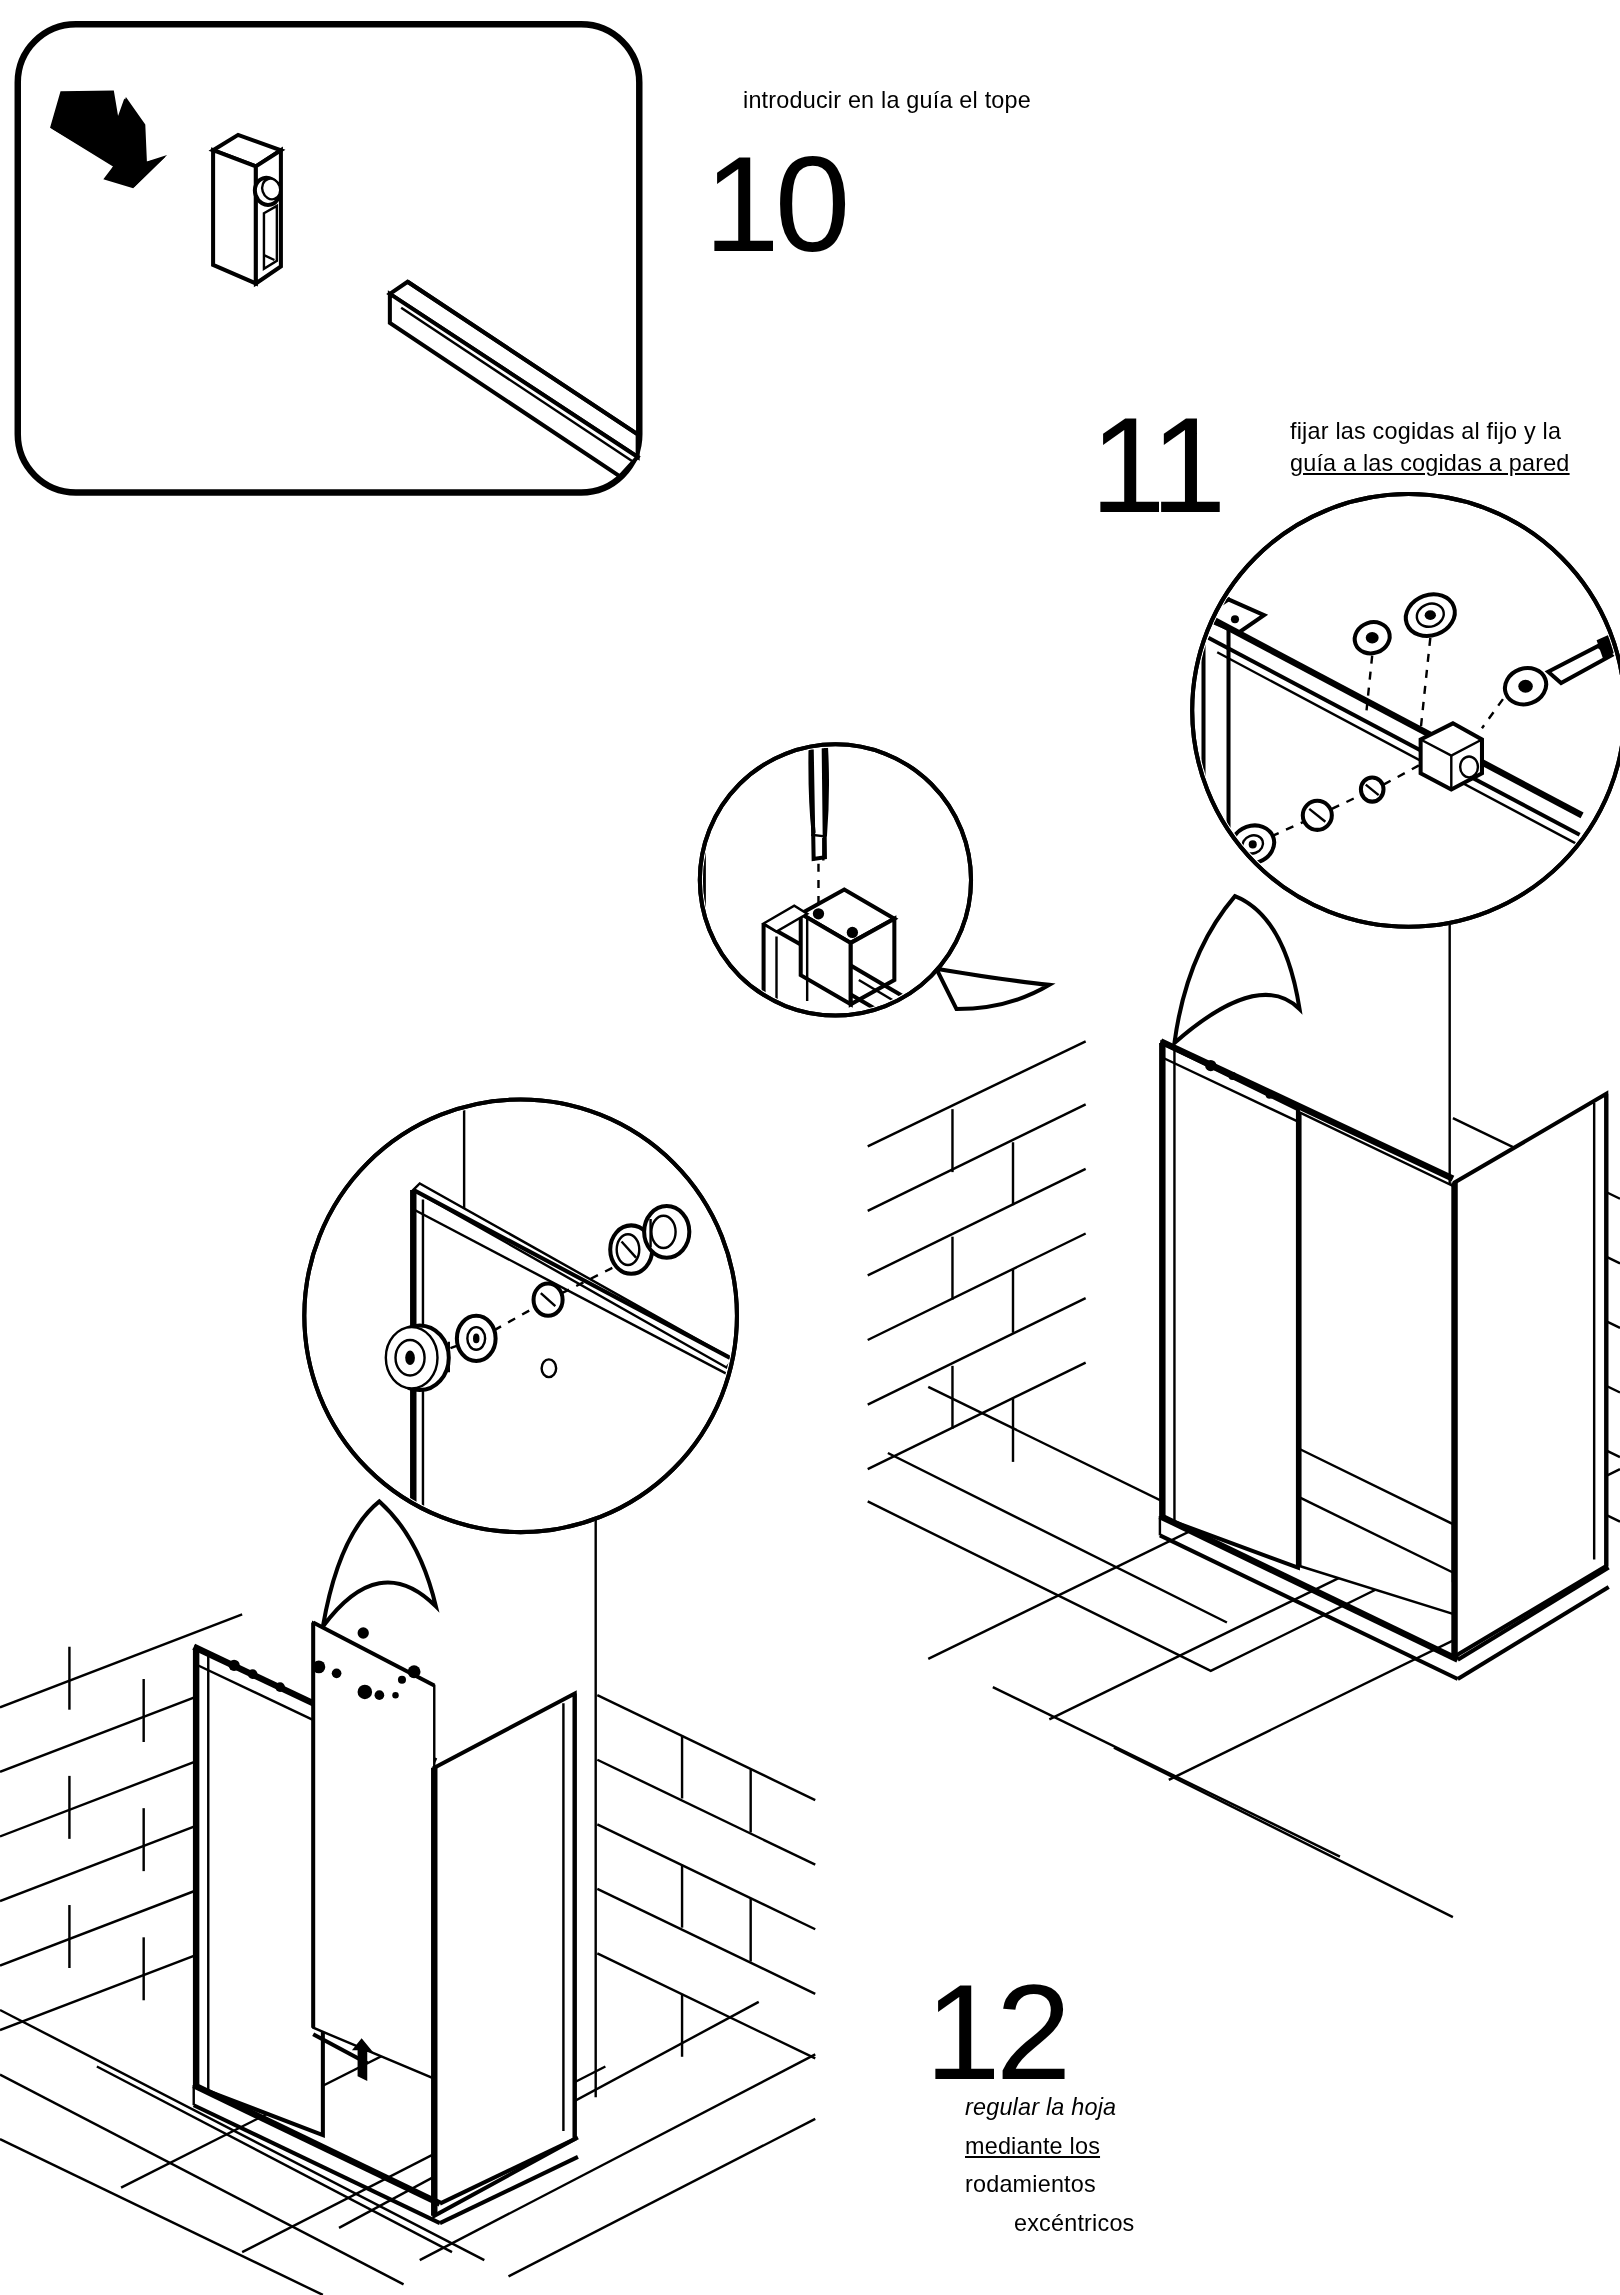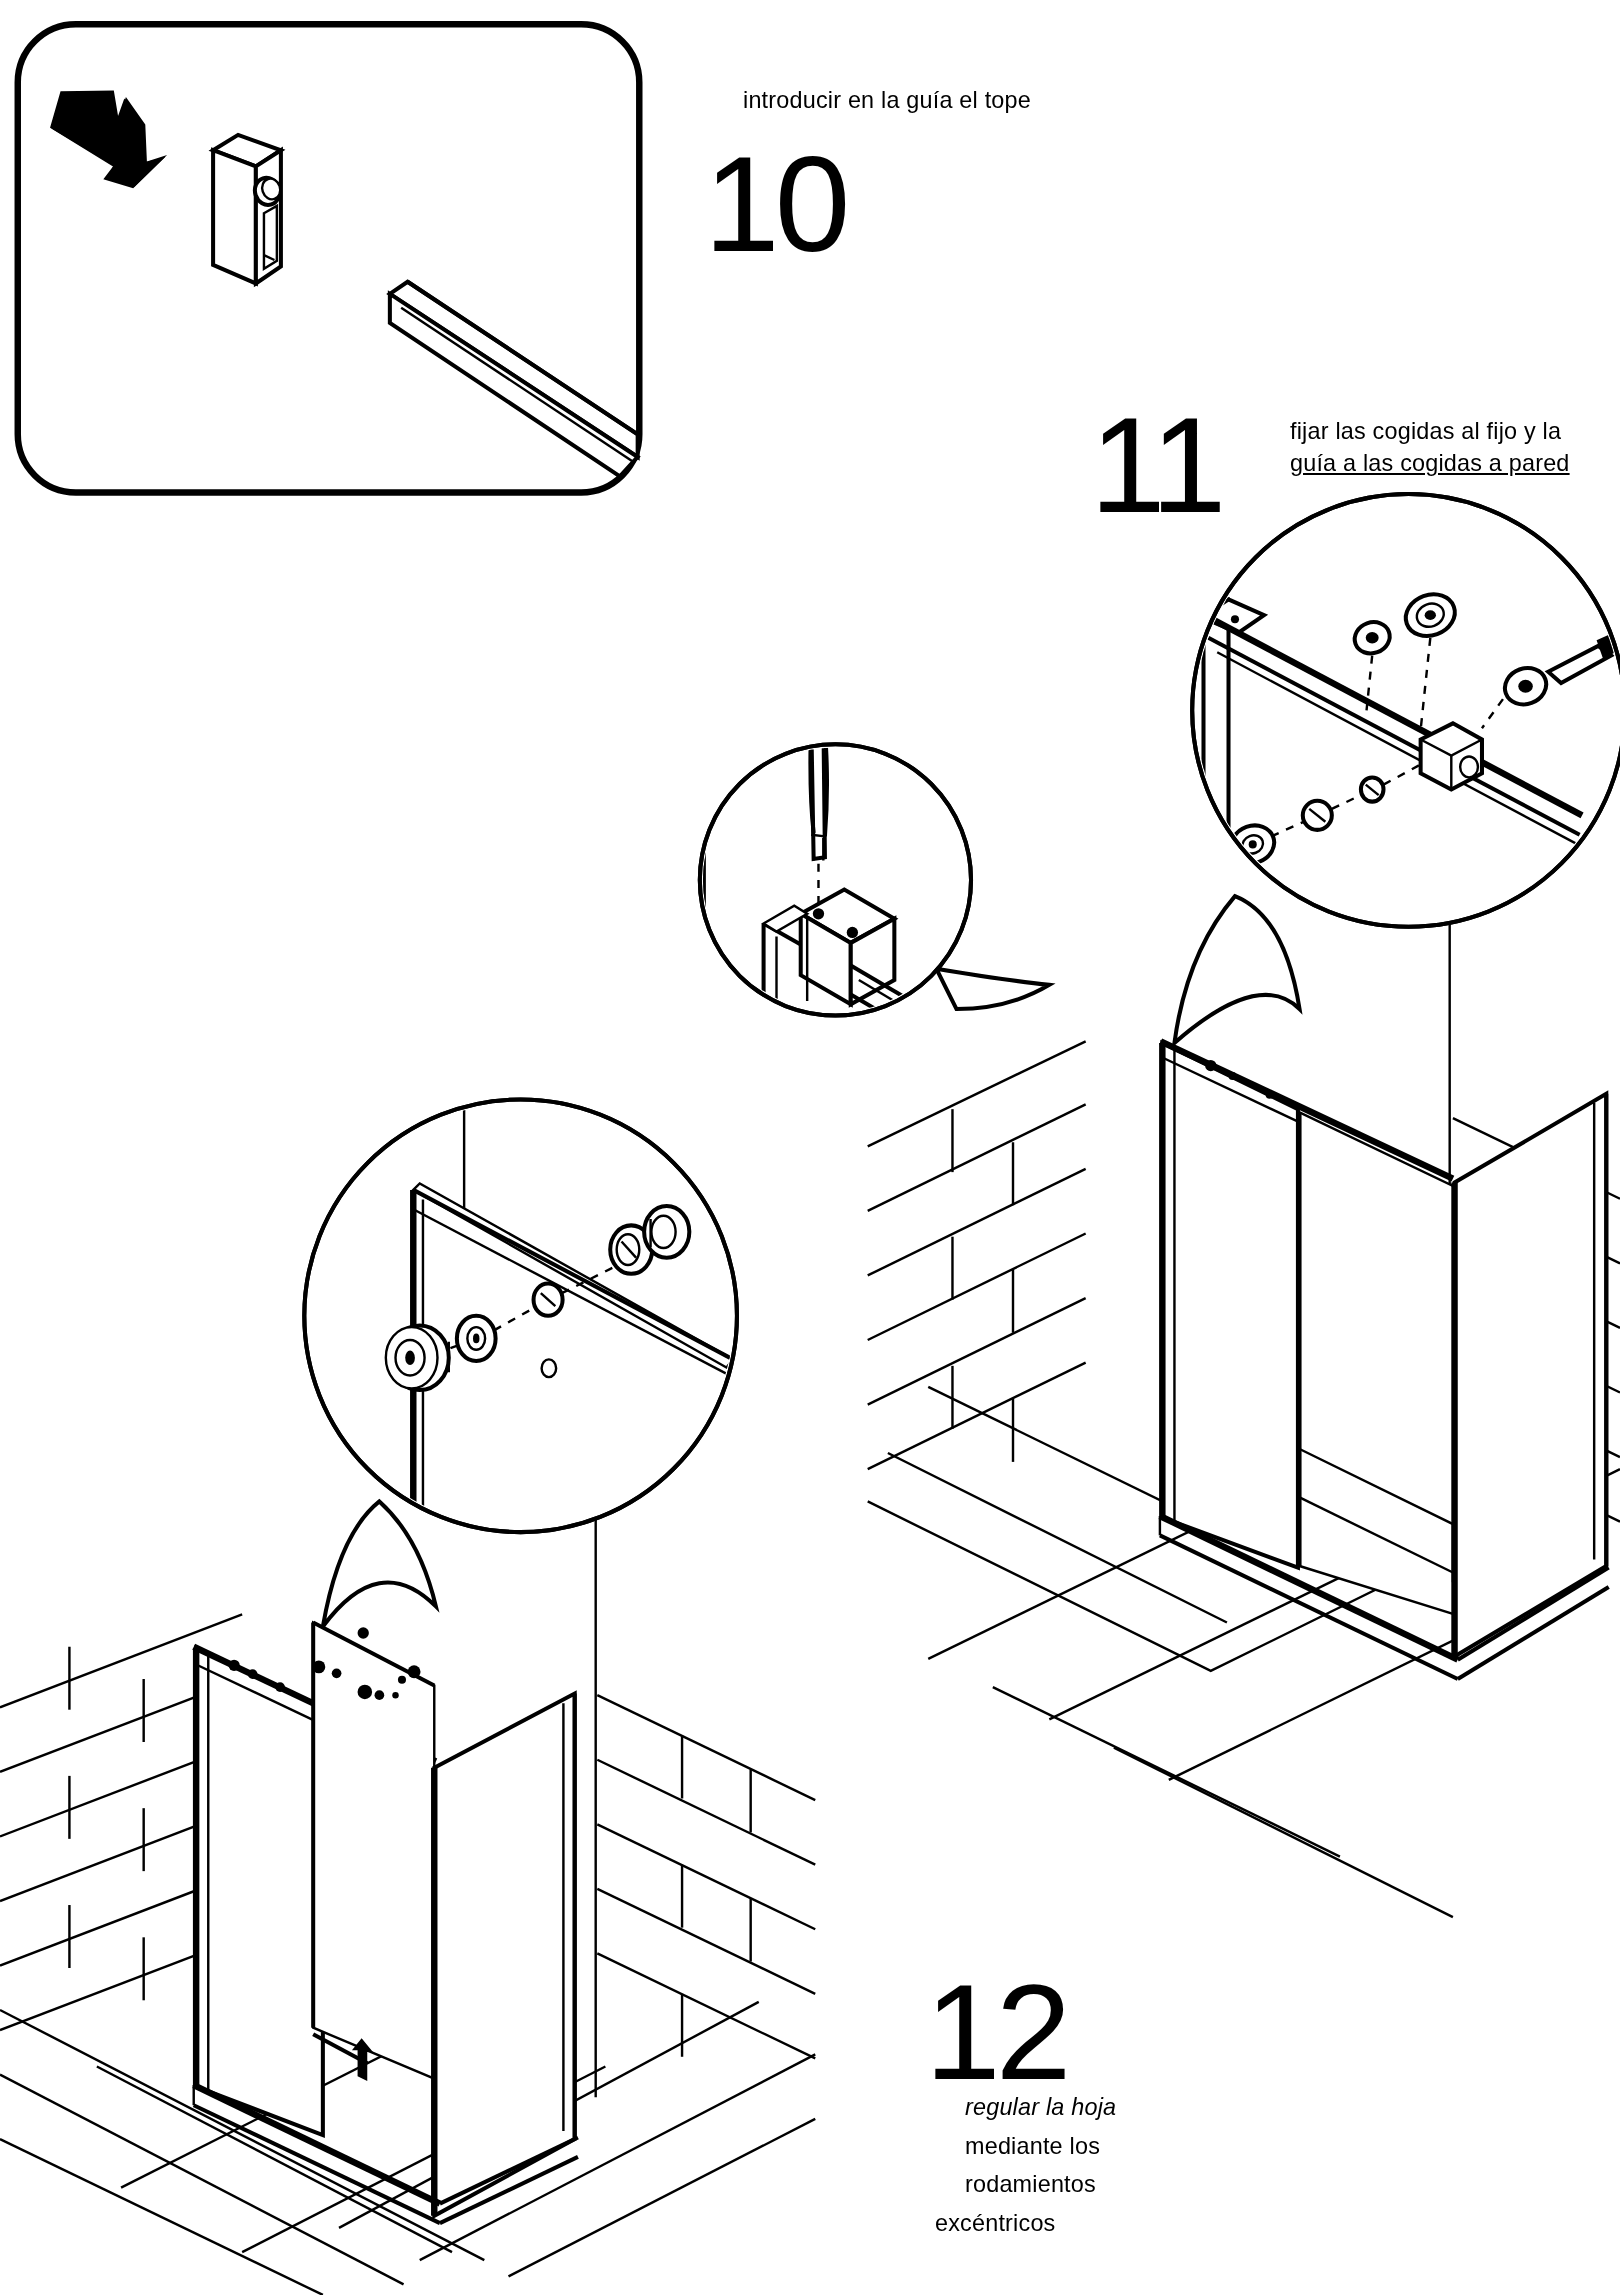--- a/index.html
+++ b/index.html
@@ -380,16 +380,16 @@
 
 <div class="cap-txt" style="left:707px;top:86px;">introducir en la guía el tope</div>
 <div class="step-num" style="left:704px;top:136px;font-size:136px;">10</div>
 
 <div class="step-num" style="left:1074px;top:397px;font-size:136px;margin-left:16px;">11</div>
 <div class="cap-txt" style="left:1254px;top:417px;text-align:right;">fijar las cogidas al fijo y la</div>
 <div class="cap-txt" style="left:1254px;top:449px;text-decoration:underline;">guía a las cogidas a pared</div>
 
 <div class="step-num" style="left:925px;top:1964px;font-size:136px;">12</div>
 <div class="cap-txt" style="left:929px;top:2093px;font-style:italic;">regular la hoja</div>
-<div class="cap-txt" style="left:929px;top:2132px;">mediante los</div>
+<div class="cap-txt" style="left:929px;top:2132px;text-decoration:underline;">mediante los</div>
 <div class="cap-txt" style="left:929px;top:2170px;">rodamientos</div>
-<div class="cap-txt" style="left:899px;top:2209px;">excéntricos</div>
+<div class="cap-txt" style="left:978px;top:2209px;">excéntricos</div>
 
 
 </body></html>

